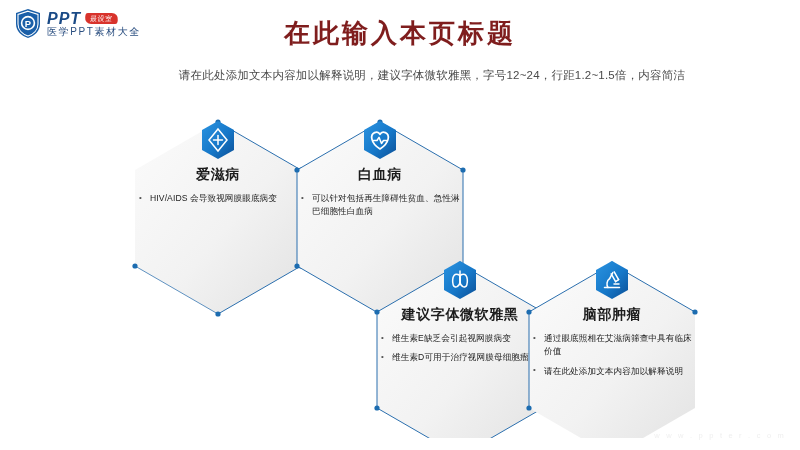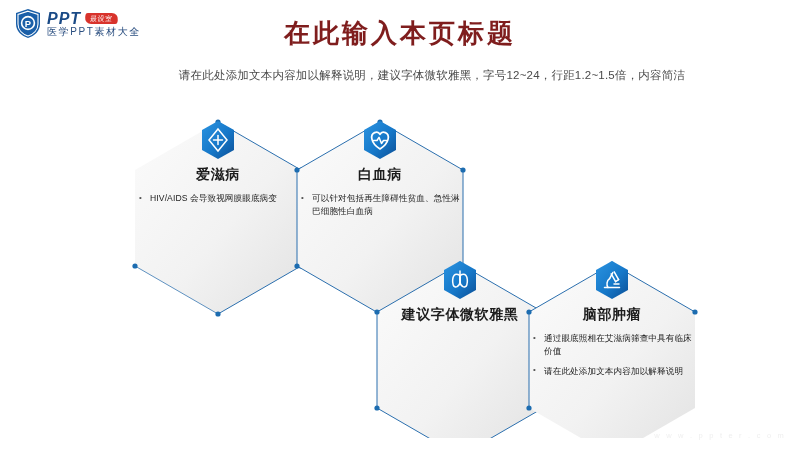--- a/index.html
+++ b/index.html
@@ -214,20 +214,22 @@
             <line x1="18" y1="11" x2="18" y2="21"></line>
             <path d="M18 15.5 C16 14.2 13.6 13.6 12.2 15.2 C10.5 17.1 10.2 22 11.2 25
                      C11.8 26.8 13.6 27.4 15.1 26.6 C16.9 25.6 18 23.6 18 21.4 Z"></path>
             <path d="M18 15.5 C20 14.2 22.4 13.6 23.8 15.2 C25.5 17.1 25.8 22 24.8 25
                      C24.2 26.8 22.4 27.4 20.9 26.6 C19.1 25.6 18 23.6 18 21.4 Z"></path>
           </g>
         </svg>
       </span>
       <div class="card-title">建议字体微软雅黑</div>
       <ul class="bullets">
+        <li>维生素E缺乏会引起视网膜病变</li>
+        <li>维生素D可用于治疗视网膜母细胞瘤</li>
       </ul>
     </div>
 
     <div class="card" id="card4">
       <span class="icon">
         <svg viewBox="0 0 36 40" width="36" height="40">
           <polygon points="18,1 34,10 34,30 18,39 2,30 2,10" fill="url(#icoGrad)"></polygon>
           <g fill="none" stroke="#ffffff" stroke-width="1.5" stroke-linecap="round" stroke-linejoin="round">
             <line x1="10.5" y1="27.5" x2="25.5" y2="27.5"></line>
             <path d="M14 27.5 C12.3 25 12.6 20.6 15.6 18.6"></path>

